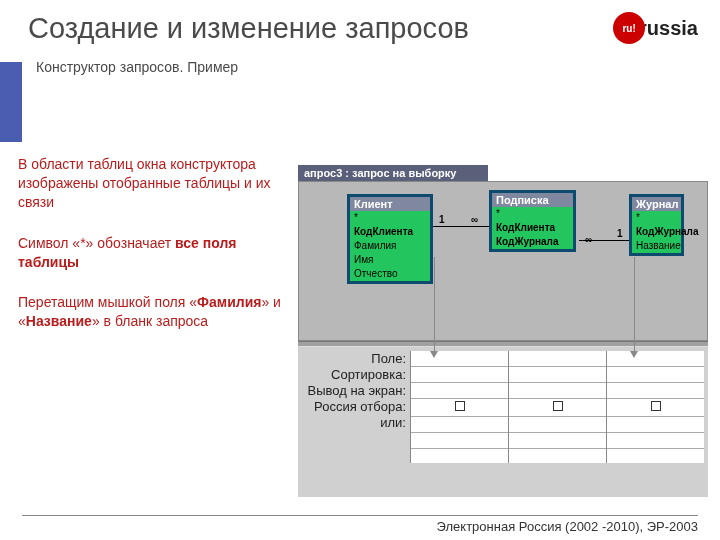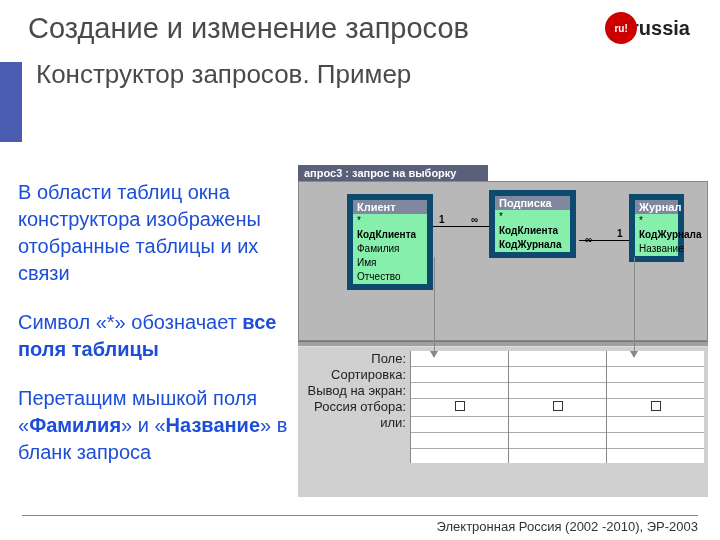--- a/index.html
+++ b/index.html
@@ -1,28 +1,28 @@
 <!DOCTYPE html>
 <html><head>
 <meta charset="utf-8">
 <style>
   * { box-sizing: border-box; margin: 0; padding: 0; }
   body { width: 720px; height: 540px; font-family: Arial, sans-serif; background: #fff; position: relative; overflow: hidden; }
   .sidebar-strip { position: absolute; left: 0; top: 62px; width: 22px; height: 80px; background: #4a5db0; }
   .title { font-size: 29px; color: #4a4a4a; padding: 12px 0 0 28px; font-weight: normal; }
-  .subtitle { font-size: 26px; color: #4a4a4a; padding: 14px 0 0 36px; font-weight: normal; }
-  .logo { position: absolute; right: 30px; top: 12px; display: flex; align-items: center; text-align: right; }
+  .subtitle { font-size: 14px; color: #4a4a4a; padding: 14px 0 0 36px; font-weight: normal; }
+  .logo { position: absolute; right: 22px; top: 12px; display: flex; align-items: center; text-align: right; }
   .logo-ball { width: 32px; height: 32px; border-radius: 50%; background: #c00; position: relative; margin-right: -6px; z-index: 2; display:flex;align-items:center;justify-content:center;color:#fff;font-size:10px;font-weight:bold;}
   .logo-text { font-size: 20px; font-weight: bold; color: #222; }
-  .left-col { position: absolute; left: 18px; top: 155px; width: 270px; font-size: 20px; color: #1d4ed8; line-height: 1.35; margin-top: 24px; }
+  .left-col { position: absolute; left: 18px; top: 155px; width: 270px; font-size: 14px; color: #b91c1c; line-height: 1.35; }
   .left-col p { margin-bottom: 22px; }
   .right-area { position: absolute; left: 298px; top: 140px; width: 410px; height: 340px; }
   .query-titlebar { background: #5a5f7a; color: #fff; font-size: 11px; font-weight: bold; padding: 2px 6px; width: 190px; margin-top: 25px; }
   .diagram-pane { background: #b8b8b8; width: 410px; height: 160px; position: relative; border: 1px solid #888; }
-  .table-box { position: absolute; background: #86efac; border: 6px solid #0c4a6e; font-size: 10px; }
+  .table-box { position: absolute; background: #22c55e; border: 3px solid #0c4a6e; font-size: 10px; }
   .table-box .hdr { background: #8088a0; color: #fff; font-weight: bold; padding: 1px 4px; font-size: 11px; }
   .table-box .fld { padding: 0 4px; line-height: 14px; }
   .table-box .fld.bold { font-weight: bold; }
   .rel-label { position: absolute; font-size: 10px; font-weight: bold; color: #000; }
   .rel-line { position: absolute; background: #000; height: 1px; }
   .divider { height: 6px; background: #a0a0a0; border-top: 1px solid #777; border-bottom: 1px solid #ddd; width:410px; }
   .grid-pane { background: #d0d0d0; width: 410px; height: 150px; position: relative; display: flex; }
   .grid-labels { width: 112px; text-align: right; font-size: 13px; padding: 4px 4px; line-height: 16px; color:#222; }
   .grid-cells { flex: 1; display: flex; }
   .grid-col { width: 98px; border-left: 1px solid #888; background: #fff; margin-top:4px; height:112px; }

